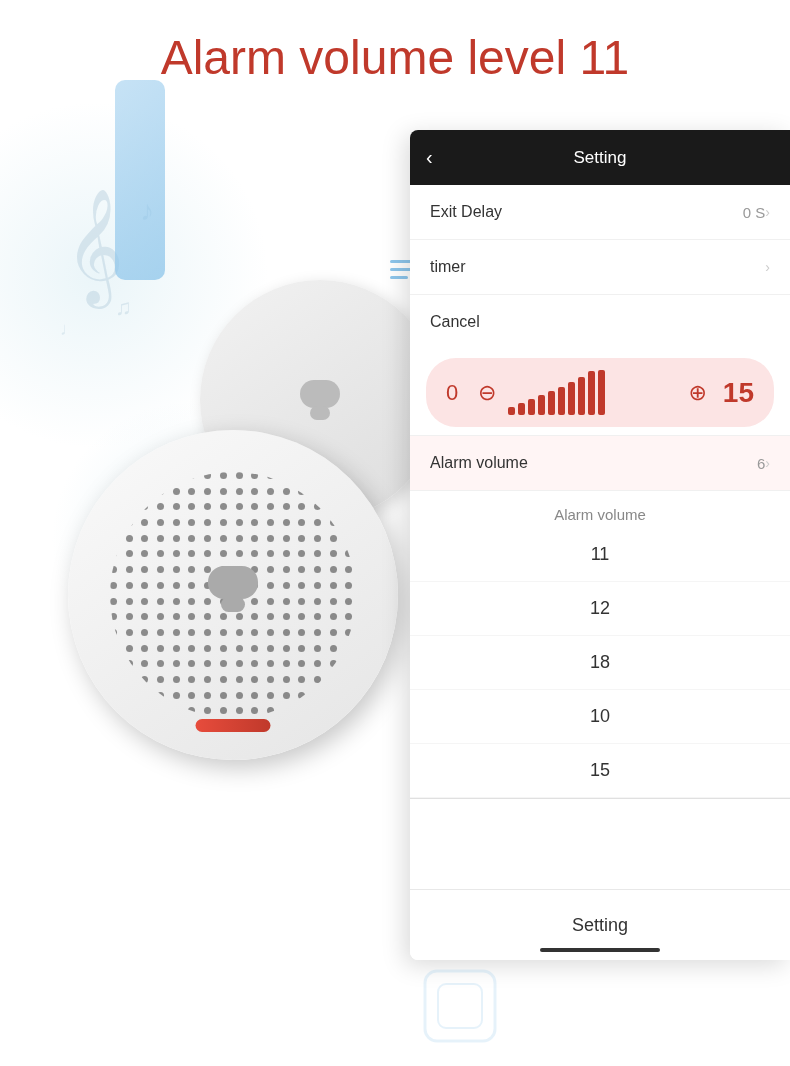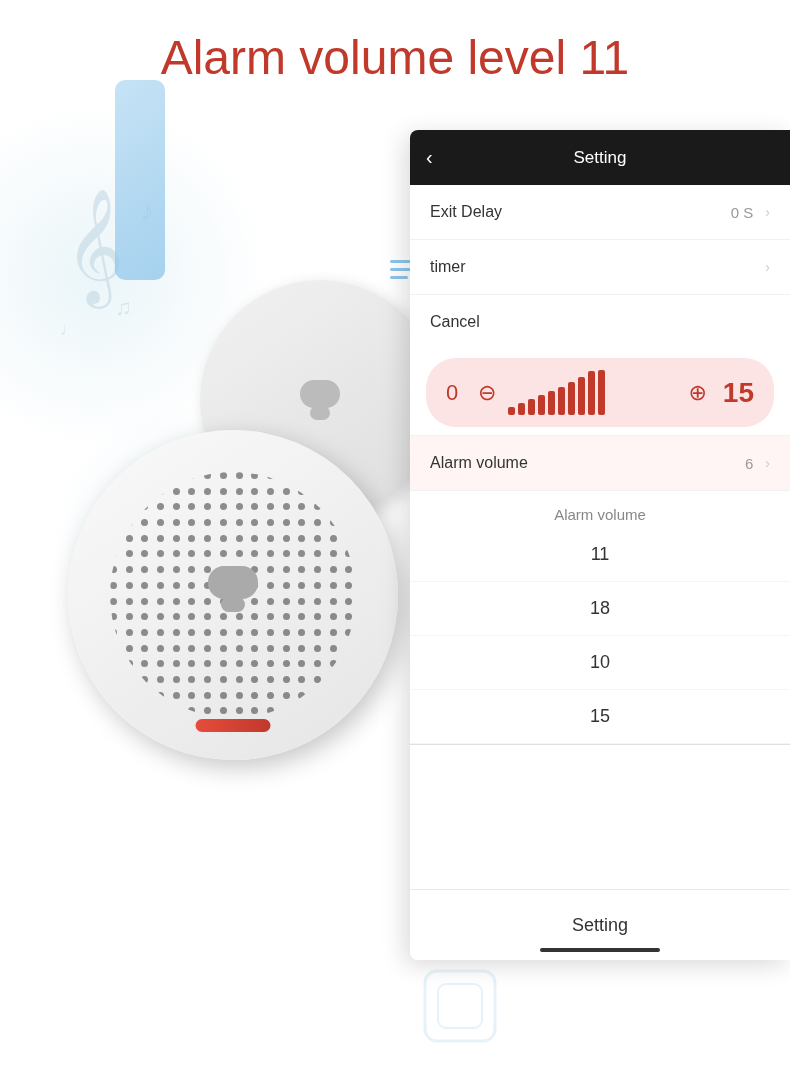--- a/index.html
+++ b/index.html
@@ -104,21 +104,21 @@
     }
     .setting-item-label {
       font-size: 16px;
       color: #333;
     }
     .setting-item-value {
       display: flex;
       align-items: center;
       color: #999;
       font-size: 15px;
-      gap: 12px;
+      gap: 0;
     }
     .chevron {
       color: #ccc;
       font-size: 14px;
     }
 
     
     .slider-popup {
       margin: 8px 16px;
       background: #fce4e4;
@@ -626,20 +626,21 @@
     <span class="setting-item-label">Alarm volume</span>
     <span class="setting-item-value">
       <span>6</span>
       <span class="chevron">›</span>
     </span>
   </div>
 
   <div class="volume-picker">
     <div class="volume-picker-title">Alarm volume</div>
     <div class="volume-picker-item">11</div>
+    <div class="volume-picker-item">12</div>
     <div class="volume-picker-item">18</div>
     <div class="volume-picker-item">10</div>
     <div class="volume-picker-item selected">15</div>
   </div>
 
   <div style="height:1px; background:#e0e0e0;"></div>
 
   <div class="action-buttons">
     <button class="action-btn confirm">Setting</button>
   </div>

